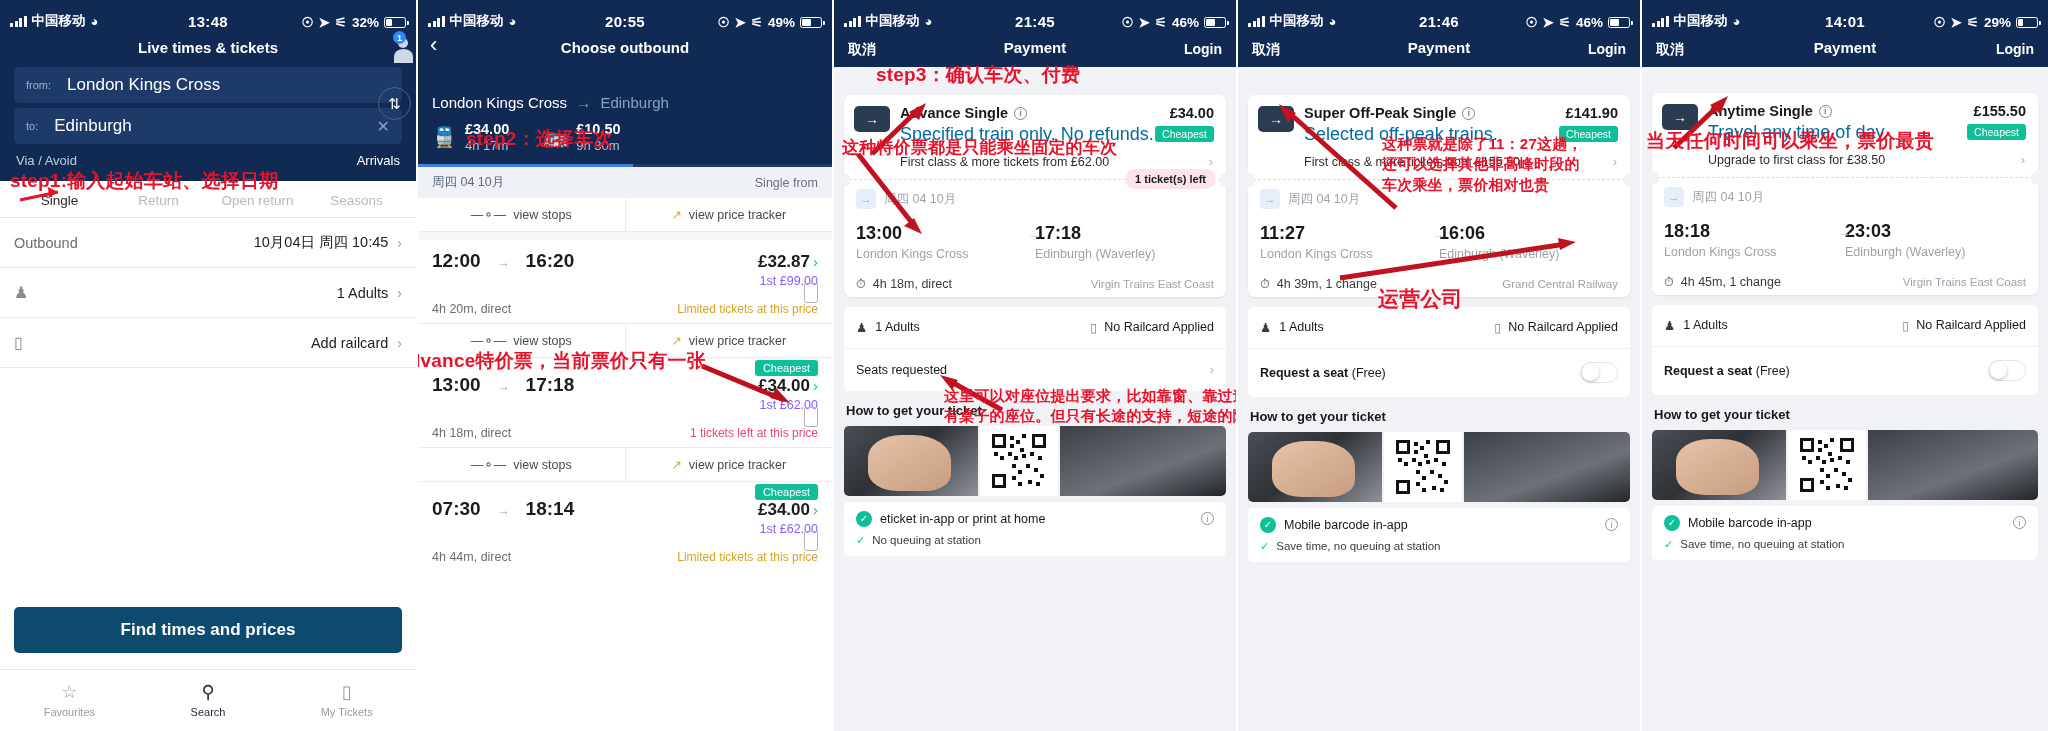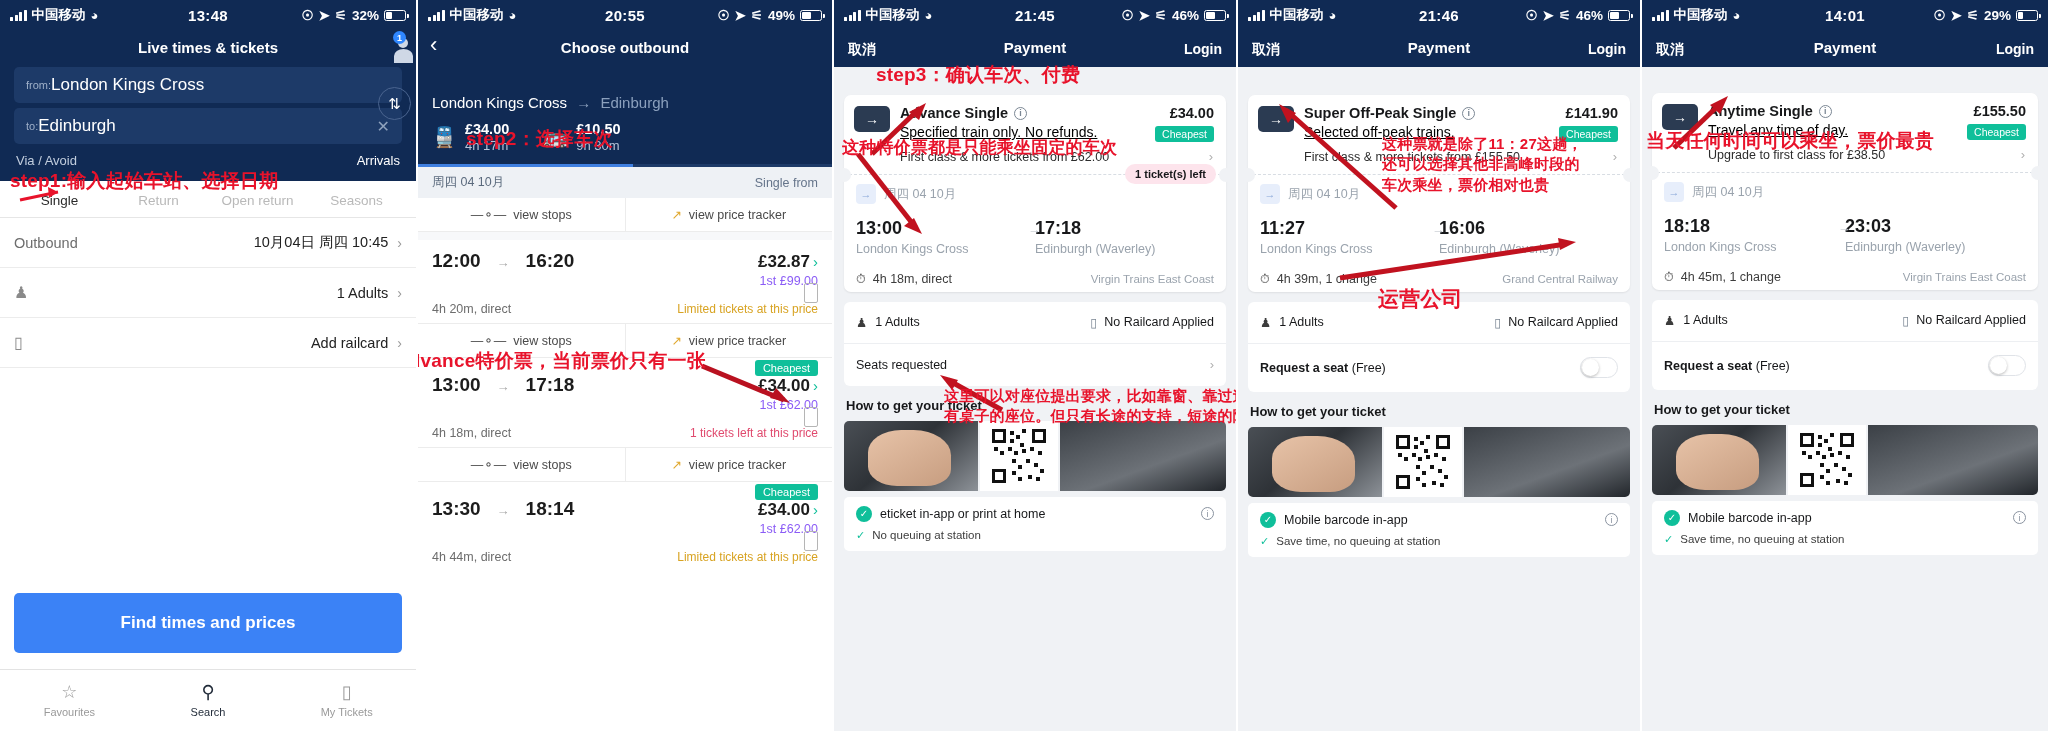--- a/index.html
+++ b/index.html
@@ -15,21 +15,21 @@
   .p1 { width:416px; }
   .p2 { width:416px; }
   .p3 { width:404px; }
   .p4 { width:404px; }
   .p5 { width:408px; }
   .panel + .panel { border-left:2px solid #fff; }
 
   
   .statusbar {
     height:30px; background:#102a54; color:#fff;
-    display:flex; align-items:center; padding:0 10px;
+    display:flex; align-items:flex-end; padding:0 10px;
     font-size:14px; font-weight:bold; position:relative;
   }
   .sb-left { display:flex; align-items:center; gap:5px; }
   .sb-center { position:absolute; left:0; right:0; text-align:center; font-size:15px; font-weight:bold; letter-spacing:.3px; }
   .sb-right { margin-left:auto; display:flex; align-items:center; gap:5px; font-size:13.5px; position:relative; z-index:2;}
   .bars { display:inline-flex; align-items:flex-end; gap:1.5px; height:11px; }
   .bars i { display:block; width:3px; background:#fff; border-radius:.5px; }
   .bars i:nth-child(1){height:4px}.bars i:nth-child(2){height:6px}
   .bars i:nth-child(3){height:9px}.bars i:nth-child(4){height:11px}
   .carrier { font-size:13.5px; font-weight:bold; }
@@ -45,37 +45,37 @@
   .nav-title .left-link { position:absolute; left:14px; top:11px; font-size:14px; font-weight:bold;}
   .avatar-wrap{ position:absolute; right:12px; top:4px; width:26px;height:26px;}
   .avatar{ width:24px;height:24px;border-radius:50%;background:#2c4e84;position:relative;overflow:hidden;}
   .avatar::before{content:"";position:absolute;left:7px;top:4px;width:10px;height:10px;border-radius:50%;background:#cfd8e6;}
   .avatar::after{content:"";position:absolute;left:2.5px;top:15px;width:19px;height:14px;border-radius:50% 50% 0 0;background:#cfd8e6;}
   .badge1{position:absolute;right:-2px;top:-3px;background:#2f87ff;color:#fff;font-size:9px;width:13px;height:13px;border-radius:50%;display:flex;align-items:center;justify-content:center;font-weight:bold;}
 
   
   .fields { padding:0 14px 0; position:relative; }
   .field { background:#1d3a68; border-radius:5px; height:36px; display:flex; align-items:center; padding:0 12px; margin-bottom:5px;}
-  .field .lbl { font-size:11px; color:#9fb0c9; margin-right:0; }
+  .field .lbl { font-size:11px; color:#9fb0c9; margin-right:16px; }
   .field .val { font-size:17px; color:#fff; }
   .field .clear { margin-left:auto; font-size:16px; color:#8fa2bd; }
   .swap { position:absolute; right:5px; top:20px; width:33px;height:33px;border-radius:50%;border:1px solid #4a648f; display:flex;align-items:center;justify-content:center; font-size:15px; color:#fff;}
   .viaavoid { display:flex; align-items:center; padding:4px 16px 11px; font-size:13px; color:#c2cede; }
   .viaavoid .arr { margin-left:auto; color:#fff; font-size:13px; }
 
   
   .tabs { display:flex; padding:12px 10px 9px; border-bottom:1px solid #e6e6e6; }
   .tabs div { flex:1; text-align:center; font-size:13.5px; color:#b9b9b9; }
   .tabs div.active { color:#2a2a2a; }
   .row { display:flex; align-items:center; padding:0 14px; height:50px; border-bottom:1px solid #ececec; font-size:14.5px; color:#3a3a3a;}
   .row .rlabel{ color:#6d6d6d; }
   .row .rval{ margin-left:auto; color:#222; }
   .row .chev{ color:#9a9a9a; margin-left:9px; font-size:14px;}
   .ico-person, .ico-card { color:#8a8a8a; font-size:16px; width:22px;}
-  .cta { position:absolute; left:14px; right:14px; bottom:78px; height:60px; background:#3b82f6; color:#fff; border-radius:5px; display:flex; align-items:center; justify-content:center; font-size:17px; font-weight:bold;}
+  .cta { position:absolute; left:14px; right:14px; bottom:78px; height:46px; background:#0c4a6e; color:#fff; border-radius:5px; display:flex; align-items:center; justify-content:center; font-size:17px; font-weight:bold;}
   .tabbar { position:absolute; left:0; right:0; bottom:0; height:62px; border-top:1px solid #e3e3e3; display:flex; background:#fff;}
   .tabbar div { flex:1; display:flex; flex-direction:column; align-items:center; justify-content:center; gap:5px; font-size:11px; color:#9a9a9a;}
   .tabbar div.active { color:#1f2937; }
   .tabbar .gl { font-size:18px; line-height:1;}
 
   
   .p2head { background:#102a54; color:#fff; padding:0 14px 0;}
   .p2route { font-size:15px; padding:4px 0 9px;margin-top:23px; }
   .p2route .to { color:#8ba0bd; }
   .p2route .ar { color:#8ba0bd; margin:0 5px;}
@@ -107,21 +107,21 @@
   .phone-ico { position:absolute; right:14px; bottom:20px; width:14px; height:20px; border:1.4px solid #b5b5b5; border-radius:2px;}
 
   
   .paybody { background:#f0f2f5; height:100%; padding:10px 10px 0;}
   .tcard { background:#fff; border-radius:7px; box-shadow:0 1px 2px rgba(0,0,0,.08); position:relative; }
   .tctop { padding:10px 12px 10px; position:relative; }
   .tarrow { width:36px;height:26px;background:#2b3b52;border-radius:5px;color:#fff;display:flex;align-items:center;justify-content:center;font-size:14px;position:absolute;left:10px;top:11px;}
   .tinfo { margin-left:44px; }
   .tname { font-size:14.5px; font-weight:bold; color:#17181a; display:flex; align-items:center; gap:6px;}
   .tname .i { width:13px;height:13px;border:1.2px solid #7b8794;border-radius:50%;font-size:9px;display:inline-flex;align-items:center;justify-content:center;color:#7b8794;}
-  .tdesc { font-size:14px; color:#000000; margin-top:3px;text-decoration:underline;}
+  .tdesc { font-size:18px; color:#0369a1; margin-top:3px;}
   .tfirst { font-size:12.5px; color:#2c2c2c; margin-top:10px;}
   .tprice { position:absolute; right:12px; top:10px; text-align:right;}
   .tprice .pv { font-size:14.5px; font-weight:bold; color:#17181a;}
   .tprice .cheap { margin-top:5px; background:#0fbf9a; color:#fff; font-size:10.5px; padding:2px 7px; border-radius:3px; display:inline-block;}
   .tchev { position:absolute; right:13px; bottom:10px; color:#b0b0b0; font-size:13px;}
   .tdash { border-top:1px dashed #d8dde3; position:relative; margin:0 0;}
   .tdash::before,.tdash::after{content:"";position:absolute;top:-7px;width:14px;height:14px;border-radius:50%;background:#f0f2f5;}
   .tdash::before{left:-7px;} .tdash::after{right:-7px;}
   .tcbot { padding:9px 12px 5px; position:relative;}
   .tdate { display:flex; align-items:center; gap:8px; font-size:12.5px; color:#9aa3ad;}
@@ -385,21 +385,21 @@
         </div>
       <div>
           <span class="tick">↗</span>
           <span>view price tracker</span>
         </div>
     </div>
 
     <div class="jrow" style="padding-top:16px;">
       <span class="cheaptag" style="top:2px;">Cheapest</span>
       <div class="jtimes">
-        <span class="t">13:30</span>
+        <span class="t">07:30</span>
         <span class="ar">→</span>
         <span class="t">18:14</span>
         <span class="jprice">
           <span class="pp"><span>£34.00</span><span class="cv">›</span></span>
           <span class="ss" style="display:block">1st  £62.00</span>
         </span>
       </div>
       <div class="jmeta">
         <span>4h 44m, direct</span>
         <span class="lim">Limited tickets at this price</span>

